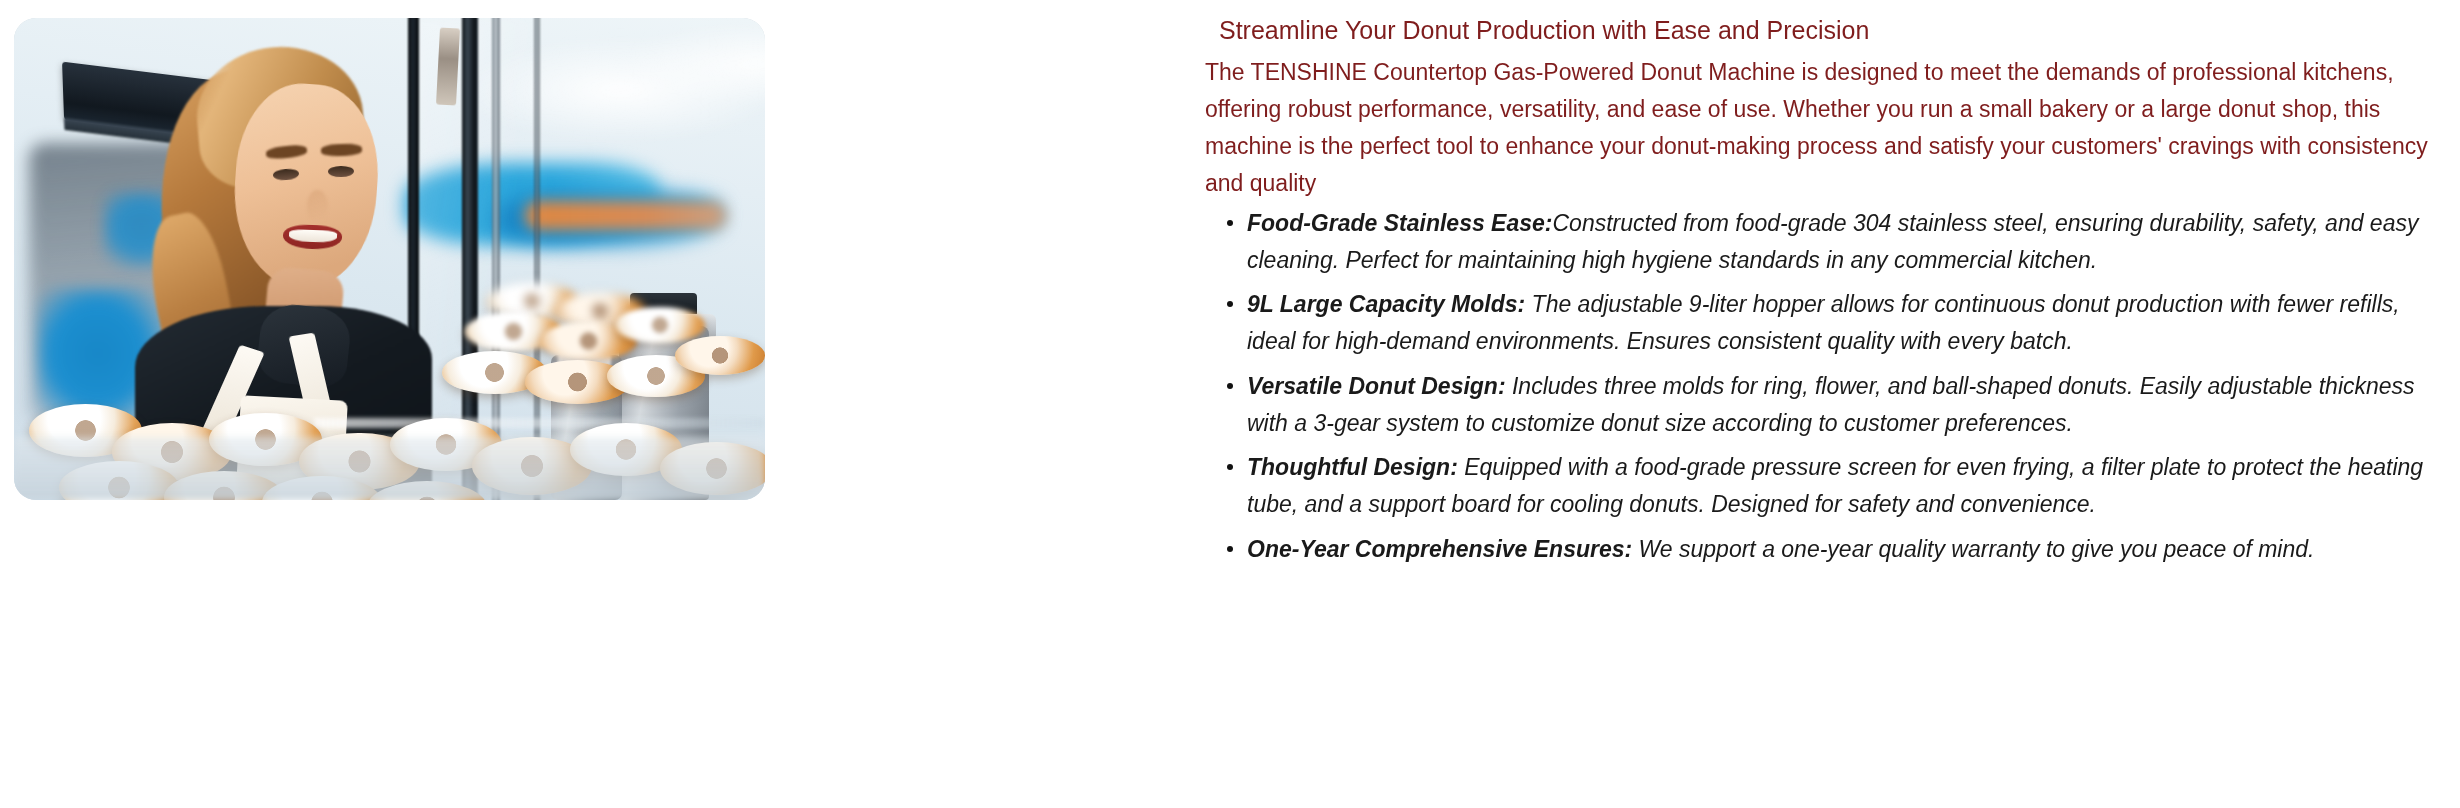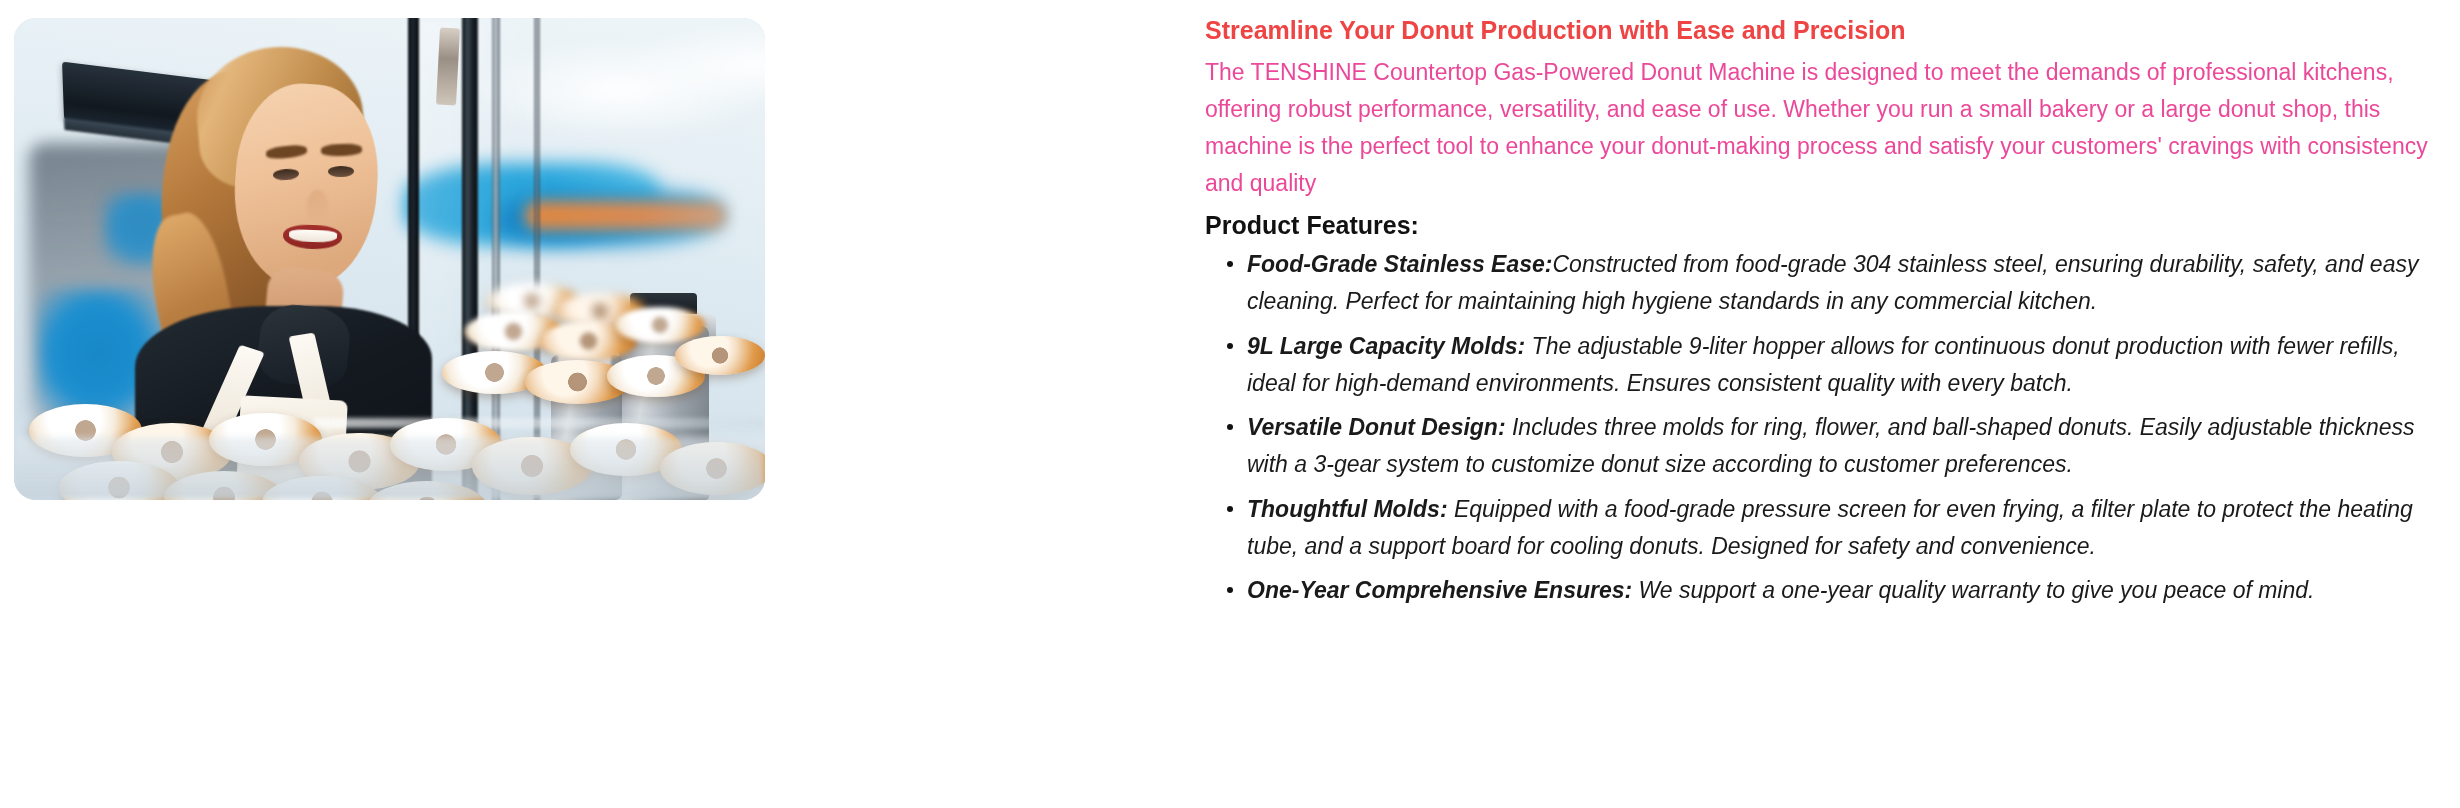--- a/index.html
+++ b/index.html
@@ -298,30 +298,30 @@
   }
 
   
   .copy-col {
     flex: 1 1 auto;
     padding: 12px 12px 0 0;
     max-width: 1245px;
   }
   .lead-title {
     font-size: 25px;
-    font-weight: bold;
+    font-weight: normal;
     line-height: 1.5;
-    margin: 0 0 4px 0;
-    color: #ef4444;
+    margin: 0 0 4px 14px;
+    color: #7f1d1d;
   }
   .intro {
     font-size: 23px;
     line-height: 1.62;
     margin: 0 0 2px 0;
-    color: #ec4899;
+    color: #7f1d1d;
   }
   .section-title {
     font-size: 25px;
     font-weight: bold;
     line-height: 1.5;
     margin: 4px 0 2px 0;
     color: #111111;
   }
   .section-title.italic { font-style: italic; }
   ul.features {
@@ -433,34 +433,33 @@
       </div>
     </div>
   </div>
 
   <div class="copy-col">
 
     <h2 class="lead-title">Streamline Your Donut Production with Ease and Precision</h2>
 
     <p class="intro">The TENSHINE Countertop Gas-Powered Donut Machine is designed to meet the demands of professional kitchens, offering robust performance, versatility, and ease of use. Whether you run a small bakery or a large donut shop, this machine is the perfect tool to enhance your donut-making process and satisfy your customers' cravings with consistency and quality</p>
 
-    <h3 class="section-title">Product Features:</h3>
 
     <ul class="features">
       <li>
         <span class="feat-label">Food-Grade Stainless Ease:</span><span>Constructed from food-grade 304 stainless steel, ensuring durability, safety, and easy cleaning. Perfect for maintaining high hygiene standards in any commercial kitchen.</span>
       </li>
       <li>
         <span class="feat-label">9L Large Capacity Molds:</span><span> The adjustable 9-liter hopper allows for continuous donut production with fewer refills, ideal for high-demand environments. Ensures consistent quality with every batch.</span>
       </li>
       <li>
         <span class="feat-label">Versatile Donut Design:</span><span> Includes three molds for ring, flower, and ball-shaped donuts. Easily adjustable thickness with a 3-gear system to customize donut size according to customer preferences.</span>
       </li>
       <li>
-        <span class="feat-label">Thoughtful Molds:</span><span> Equipped with a food-grade pressure screen for even frying, a filter plate to protect the heating tube, and a support board for cooling donuts. Designed for safety and convenience.</span>
+        <span class="feat-label">Thoughtful Design:</span><span> Equipped with a food-grade pressure screen for even frying, a filter plate to protect the heating tube, and a support board for cooling donuts. Designed for safety and convenience.</span>
       </li>
     </ul>
 
 
     <ul class="features">
       <li>
         <span class="feat-label">One-Year Comprehensive Ensures:</span><span> We support a one-year quality warranty to give you peace of mind.</span>
       </li>
     </ul>
 

